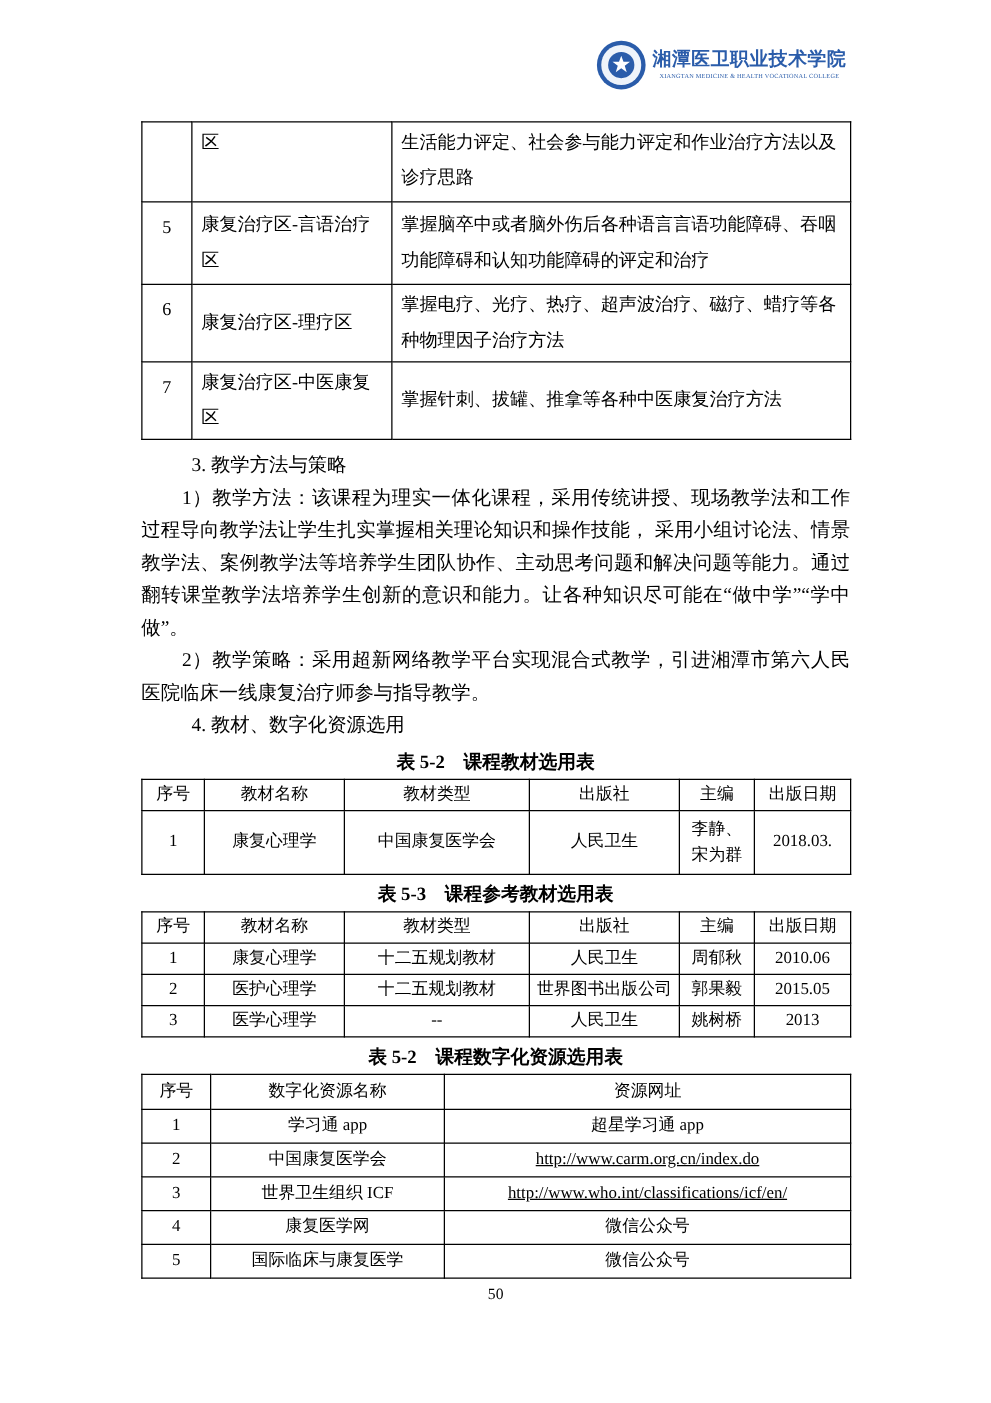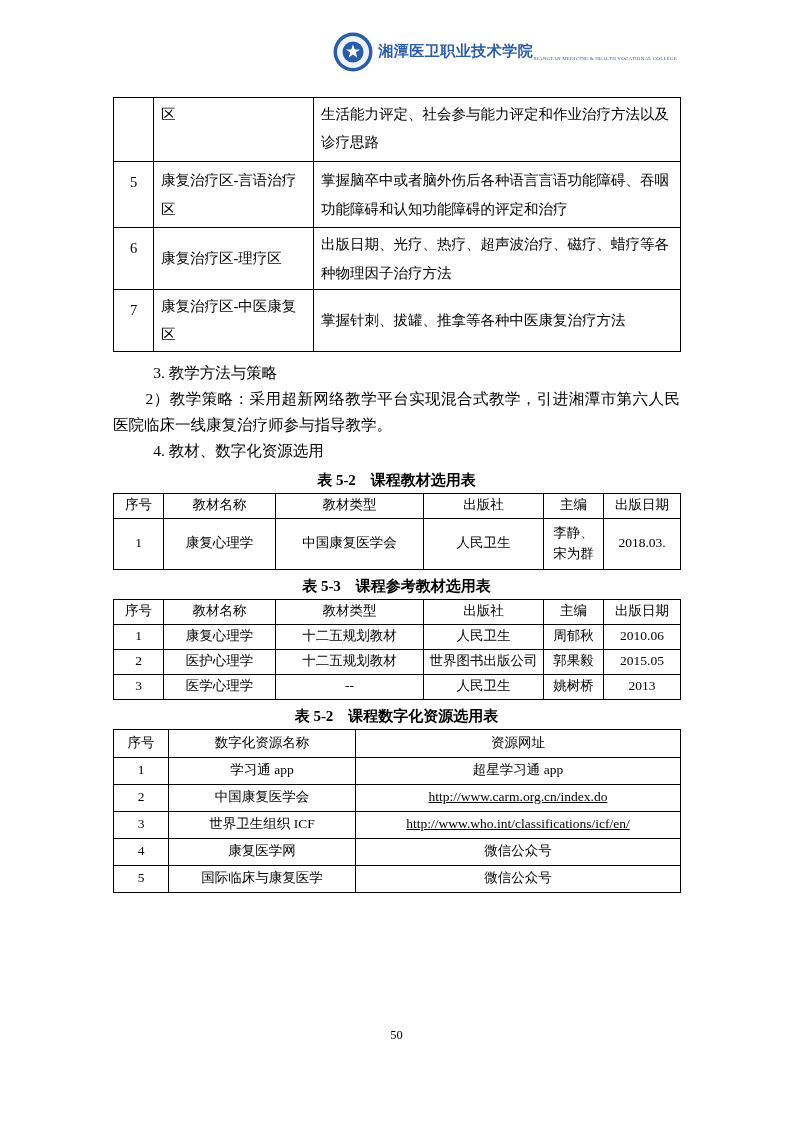--- a/index.html
+++ b/index.html
@@ -4,21 +4,21 @@
 <style>
   *{margin:0;padding:0;box-sizing:border-box;}
   html,body{background:#fff;}
   body{width:793px;height:1122px;color:#000;font-family:"Liberation Serif","DejaVu Serif",serif;}
   .page{position:relative;width:793px;height:1122px;background:#fff;overflow:hidden;}
 
   
   .header{position:absolute;top:32px;right:116px;display:flex;align-items:center;gap:5px;}
   .logo{width:40px;height:40px;display:block;}
   .logo svg{display:block;width:40px;height:40px;}
-  .htext{display:flex;align-items:flex-end;}
+  .htext{display:flex;flex-direction:column;align-items:center;}
   .school-cn{font-size:15px;font-weight:bold;color:#2a5caa;white-space:nowrap;letter-spacing:.5px;line-height:1.15;}
   .school-en{font-size:5px;color:#2a5caa;white-space:nowrap;letter-spacing:.2px;margin-top:2px;}
 
   
   .content{position:absolute;left:113px;top:97px;width:567px;}
 
   table{border-collapse:collapse;table-layout:fixed;width:567px;}
   td,th{border:1px solid #000;font-weight:normal;overflow:hidden;}
 
   
@@ -84,32 +84,33 @@
           <td class="c-desc">生活能力评定、社会参与能力评定和作业治疗方法以及诊疗思路</td>
         </tr>
         <tr class="r1">
           <td class="c-num">5</td>
           <td class="c-name">康复治疗区-言语治疗区</td>
           <td class="c-desc">掌握脑卒中或者脑外伤后各种语言言语功能障碍、吞咽功能障碍和认知功能障碍的评定和治疗</td>
         </tr>
         <tr class="r2">
           <td class="c-num">6</td>
           <td class="c-name">康复治疗区-理疗区</td>
-          <td class="c-desc">出版日期、光疗、热疗、超声波治疗、磁疗、蜡疗等各种物理因子治疗方法</td>
+          <td class="c-desc">掌握电疗、光疗、热疗、超声波治疗、磁疗、蜡疗等各种物理因子治疗方法</td>
         </tr>
         <tr class="r3">
           <td class="c-num">7</td>
           <td class="c-name">康复治疗区-中医康复区</td>
           <td class="c-desc">掌握针刺、拔罐、推拿等各种中医康复治疗方法</td>
         </tr>
       </tbody>
     </table>
 
     <div class="body-text">
       <p class="h-num">3. 教学方法与策略</p>
+      <p>1）教学方法：该课程为理实一体化课程，采用传统讲授、现场教学法和工作过程导向教学法让学生扎实掌握相关理论知识和操作技能， 采用小组讨论法、情景教学法、案例教学法等培养学生团队协作、主动思考问题和解决问题等能力。通过翻转课堂教学法培养学生创新的意识和能力。让各种知识尽可能在“做中学”“学中做”。</p>
       <p>2）教学策略：采用超新网络教学平台实现混合式教学，引进湘潭市第六人民医院临床一线康复治疗师参与指导教学。</p>
       <p class="h-num">4. 教材、数字化资源选用</p>
     </div>
 
     <p class="tbl-caption">表 5-2　课程教材选用表</p>
     <table class="sel-table">
       <colgroup>
           <col style="width:50px">
           <col style="width:112px">
           <col style="width:148px">

